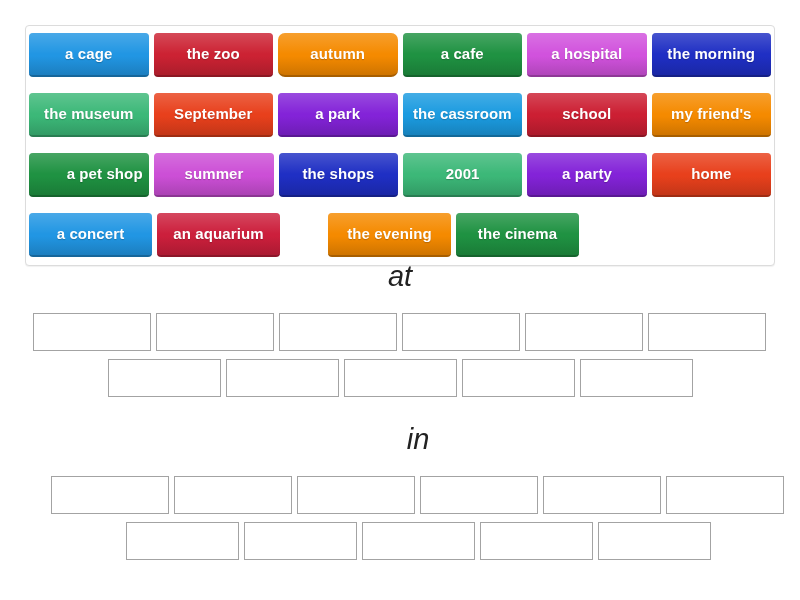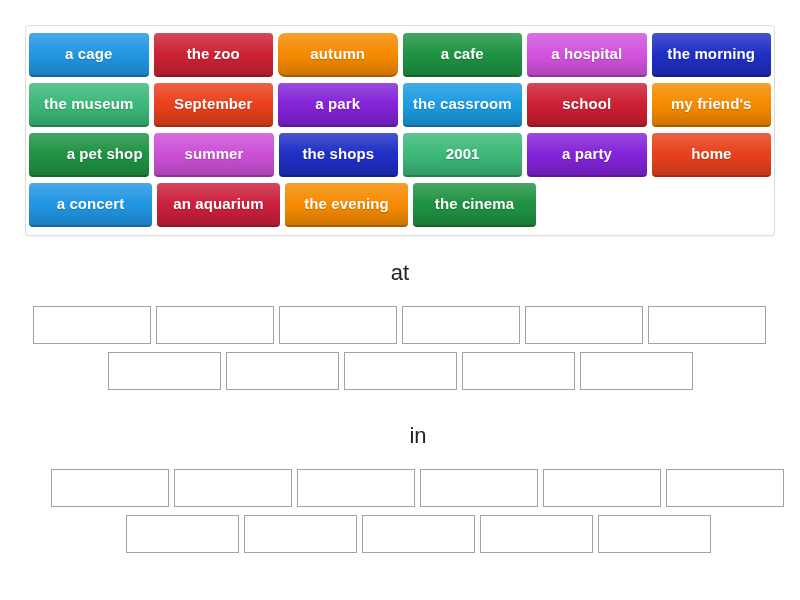--- a/index.html
+++ b/index.html
@@ -25,21 +25,21 @@
     border: 1px solid #dcdcdc;
     border-radius: 4px;
     background: #ffffff;
     padding: 7px 0 8px 0;
     box-shadow: 0 1px 1px rgba(0,0,0,0.06);
   }
   .tile-row {
     display: flex;
     gap: 5px;
     padding: 0 3px;
-    margin-bottom: 6px;
+    margin-bottom: 16px;
   }
   .tile-row:last-child { margin-bottom: 0; }
 
   .tile {
     width: 123px;
     height: 44px;
     box-sizing: border-box;
     border-radius: 4px;
     display: flex;
     align-items: center;
@@ -65,25 +65,26 @@
     height: 50%;
     border-radius: 4px 4px 0 0;
     background: linear-gradient(to bottom, rgba(255,255,255,0.18), rgba(255,255,255,0));
     pointer-events: none;
   }
 
   
   .group { position: absolute; left: 0; width: 800px; }
   .group-title {
     text-align: center;
-    font-size: 22px;
+    font-size: 29px;
     font-weight: normal;
     color: #222222;
     line-height: 1;
     margin: 0 0 22px 0;
+    font-style: italic;
   }
   .slot-row {
     display: flex;
     gap: 5px;
     justify-content: flex-start;
     padding-left: 33px;
     margin-bottom: 8px;
   }
   .slot-row.centered {
     justify-content: center;
@@ -125,21 +126,21 @@
       <div class="tile" style="background: linear-gradient(rgb(31, 146, 66) 0%, rgb(31, 146, 66) 55%, rgb(26, 123, 55) 100%); border-bottom: 2px solid rgb(21, 99, 45); padding-left: 34px;">a pet shop</div>
       <div class="tile" style="background: linear-gradient(rgb(204, 79, 214) 0%, rgb(204, 79, 214) 55%, rgb(171, 66, 180) 100%); border-bottom: 2px solid rgb(139, 54, 146);">summer</div>
       <div class="tile" style="background: linear-gradient(rgb(31, 47, 196) 0%, rgb(31, 47, 196) 55%, rgb(26, 39, 165) 100%); border-bottom: 2px solid rgb(21, 32, 133);">the shops</div>
       <div class="tile" style="background: linear-gradient(rgb(60, 184, 120) 0%, rgb(60, 184, 120) 55%, rgb(50, 155, 101) 100%); border-bottom: 2px solid rgb(41, 125, 82);">2001</div>
       <div class="tile" style="background: linear-gradient(rgb(131, 35, 216) 0%, rgb(131, 35, 216) 55%, rgb(110, 29, 181) 100%); border-bottom: 2px solid rgb(89, 24, 147);">a party</div>
       <div class="tile" style="background: linear-gradient(rgb(232, 64, 28) 0%, rgb(232, 64, 28) 55%, rgb(195, 54, 24) 100%); border-bottom: 2px solid rgb(158, 44, 19);">home</div>
     </div>
     <div class="tile-row">
       <div class="tile" style="background: linear-gradient(rgb(33, 150, 227) 0%, rgb(33, 150, 227) 55%, rgb(28, 126, 191) 100%); border-bottom: 2px solid rgb(22, 102, 154);">a concert</div>
       <div class="tile" style="background: linear-gradient(rgb(204, 31, 60) 0%, rgb(204, 31, 60) 55%, rgb(171, 26, 50) 100%); border-bottom: 2px solid rgb(139, 21, 41);">an aquarium</div>
-      <div class="tile" style="background: linear-gradient(rgb(245, 138, 0) 0%, rgb(245, 138, 0) 55%, rgb(206, 116, 0) 100%); border-bottom: 2px solid rgb(167, 94, 0);">the evening</div>
+      <div class="tile" style="background: linear-gradient(rgb(245, 138, 0) 0%, rgb(245, 138, 0) 55%, rgb(206, 116, 0) 100%); border-bottom: 2px solid rgb(167, 94, 0); margin-left: 43px;">the evening</div>
       <div class="tile" style="background: linear-gradient(rgb(31, 146, 66) 0%, rgb(31, 146, 66) 55%, rgb(26, 123, 55) 100%); border-bottom: 2px solid rgb(21, 99, 45);">the cinema</div>
     </div>
   </div>
 
 <div class="group" id="group-at">
   <div class="group-title">at</div>
   <div class="slot-container">
       <div class="slot-row">
         <div class="slot"></div>
         <div class="slot"></div>

